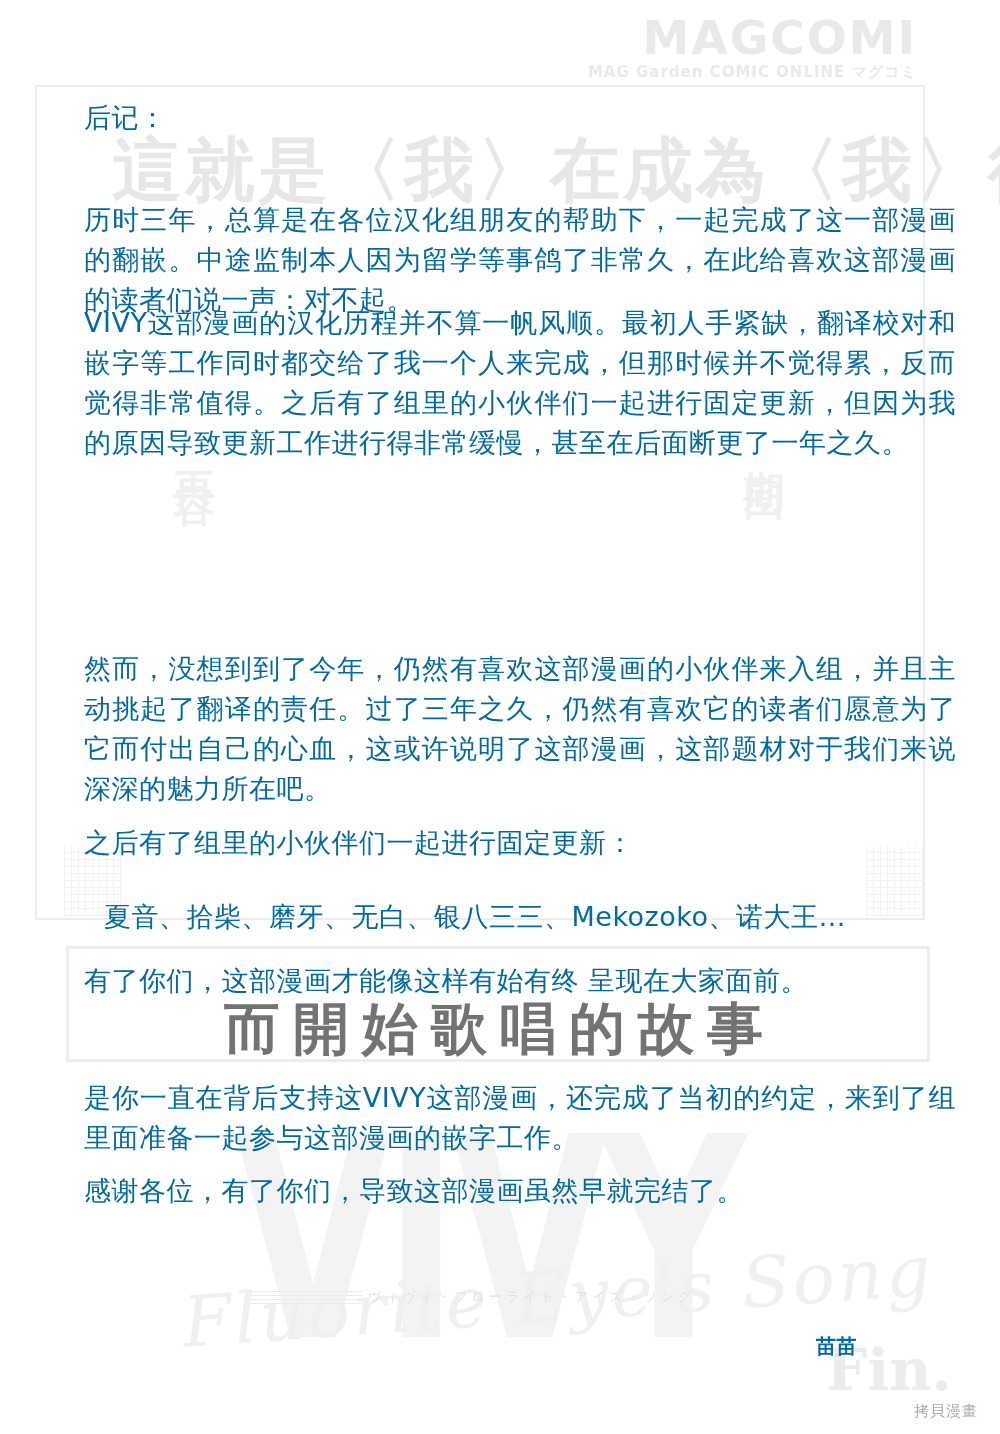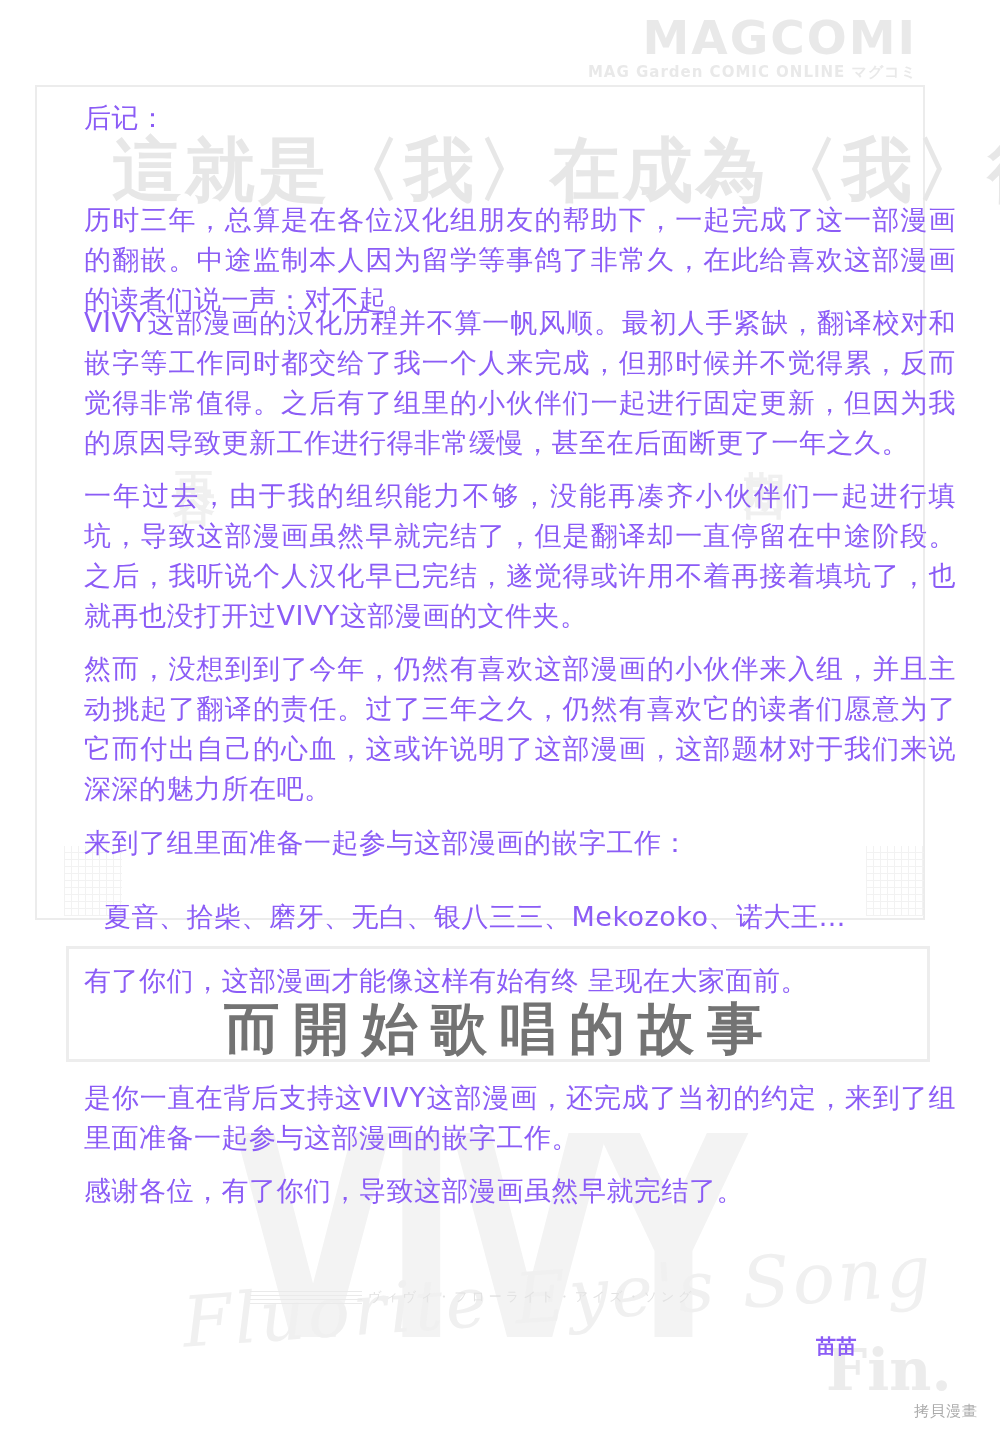--- a/index.html
+++ b/index.html
@@ -62,21 +62,21 @@
     left:826px;top:1336px;font-size:58px;font-weight:700;
     font-family:"DejaVu Serif","Liberation Serif",serif;color:#ececec;
   }
   .site-mark{
     left:914px;top:1402px;font-size:15px;color:#aaaaaa;
     font-family:"DejaVu Serif","Liberation Serif",serif;letter-spacing:1px;
   }
   
   .txt{
     position:absolute;z-index:2;left:84px;width:872px;
-    font-size:27px;line-height:40px;color:#8b5cf6;
+    font-size:27px;line-height:40px;color:#0369a1;
     text-align:justify;letter-spacing:.5px;
   }
   .t-title{top:98px;}
   .t-p0{top:180px;margin-top:20px;}
   .t-p1{top:303px;}
   .t-p2{top:476px;}
   .t-p3{top:649px;}
   .t-p4{top:823px;}
   .t-p5{top:897px;left:104px;}
   .t-p6{top:961px;}
@@ -108,22 +108,21 @@
   <div class="wm wm-vivy">VIVY</div>
   <div class="wm wm-script">Fluorite Eye's Song</div>
   <div class="wm wm-staff"></div>
   <div class="wm wm-katakana">ヴィヴィ・フローライト・アイズ・ソング</div>
   <div class="wm wm-fin">Fin.</div>
   <div class="wm site-mark">拷貝漫畫</div>
 
   <div class="txt t-title">后记：</div>
   <div class="txt t-p0">历时三年，总算是在各位汉化组朋友的帮助下，一起完成了这一部漫画的翻嵌。中途监制本人因为留学等事鸽了非常久，在此给喜欢这部漫画的读者们说一声：对不起。</div>
   <div class="txt t-p1">VIVY这部漫画的汉化历程并不算一帆风顺。最初人手紧缺，翻译校对和嵌字等工作同时都交给了我一个人来完成，但那时候并不觉得累，反而觉得非常值得。之后有了组里的小伙伴们一起进行固定更新，但因为我的原因导致更新工作进行得非常缓慢，甚至在后面断更了一年之久。</div>
-  <div class="txt t-p2">一年过去，由于我的组织能力不够，没能再凑齐小伙伴们一起进行填坑，导致这部漫画虽然早就完结了，但是翻译却一直停留在中途阶段。之后，我听说个人汉化早已完结，遂觉得或许用不着再接着填坑了，也就再也没打开过VIVY这部漫画的文件夹。</div>
   <div class="txt t-p3">然而，没想到到了今年，仍然有喜欢这部漫画的小伙伴来入组，并且主动挑起了翻译的责任。过了三年之久，仍然有喜欢它的读者们愿意为了它而付出自己的心血，这或许说明了这部漫画，这部题材对于我们来说深深的魅力所在吧。</div>
-  <div class="txt t-p4">来到了组里面准备一起参与这部漫画的嵌字工作：</div>
+  <div class="txt t-p4">之后有了组里的小伙伴们一起进行固定更新：</div>
   <div class="txt t-p5">夏音、拾柴、磨牙、无白、银八三三、Mekozoko、诺大王…</div>
   <div class="txt t-p6">有了你们，这部漫画才能像这样有始有终 呈现在大家面前。</div>
   <div class="txt t-p8">是你一直在背后支持这VIVY这部漫画，还完成了当初的约定，来到了组里面准备一起参与这部漫画的嵌字工作。</div>
   <div class="txt t-p9">感谢各位，有了你们，导致这部漫画虽然早就完结了。</div>
   <div class="txt t-sign">苗苗</div>
 
 </div>
 
 </body></html>

